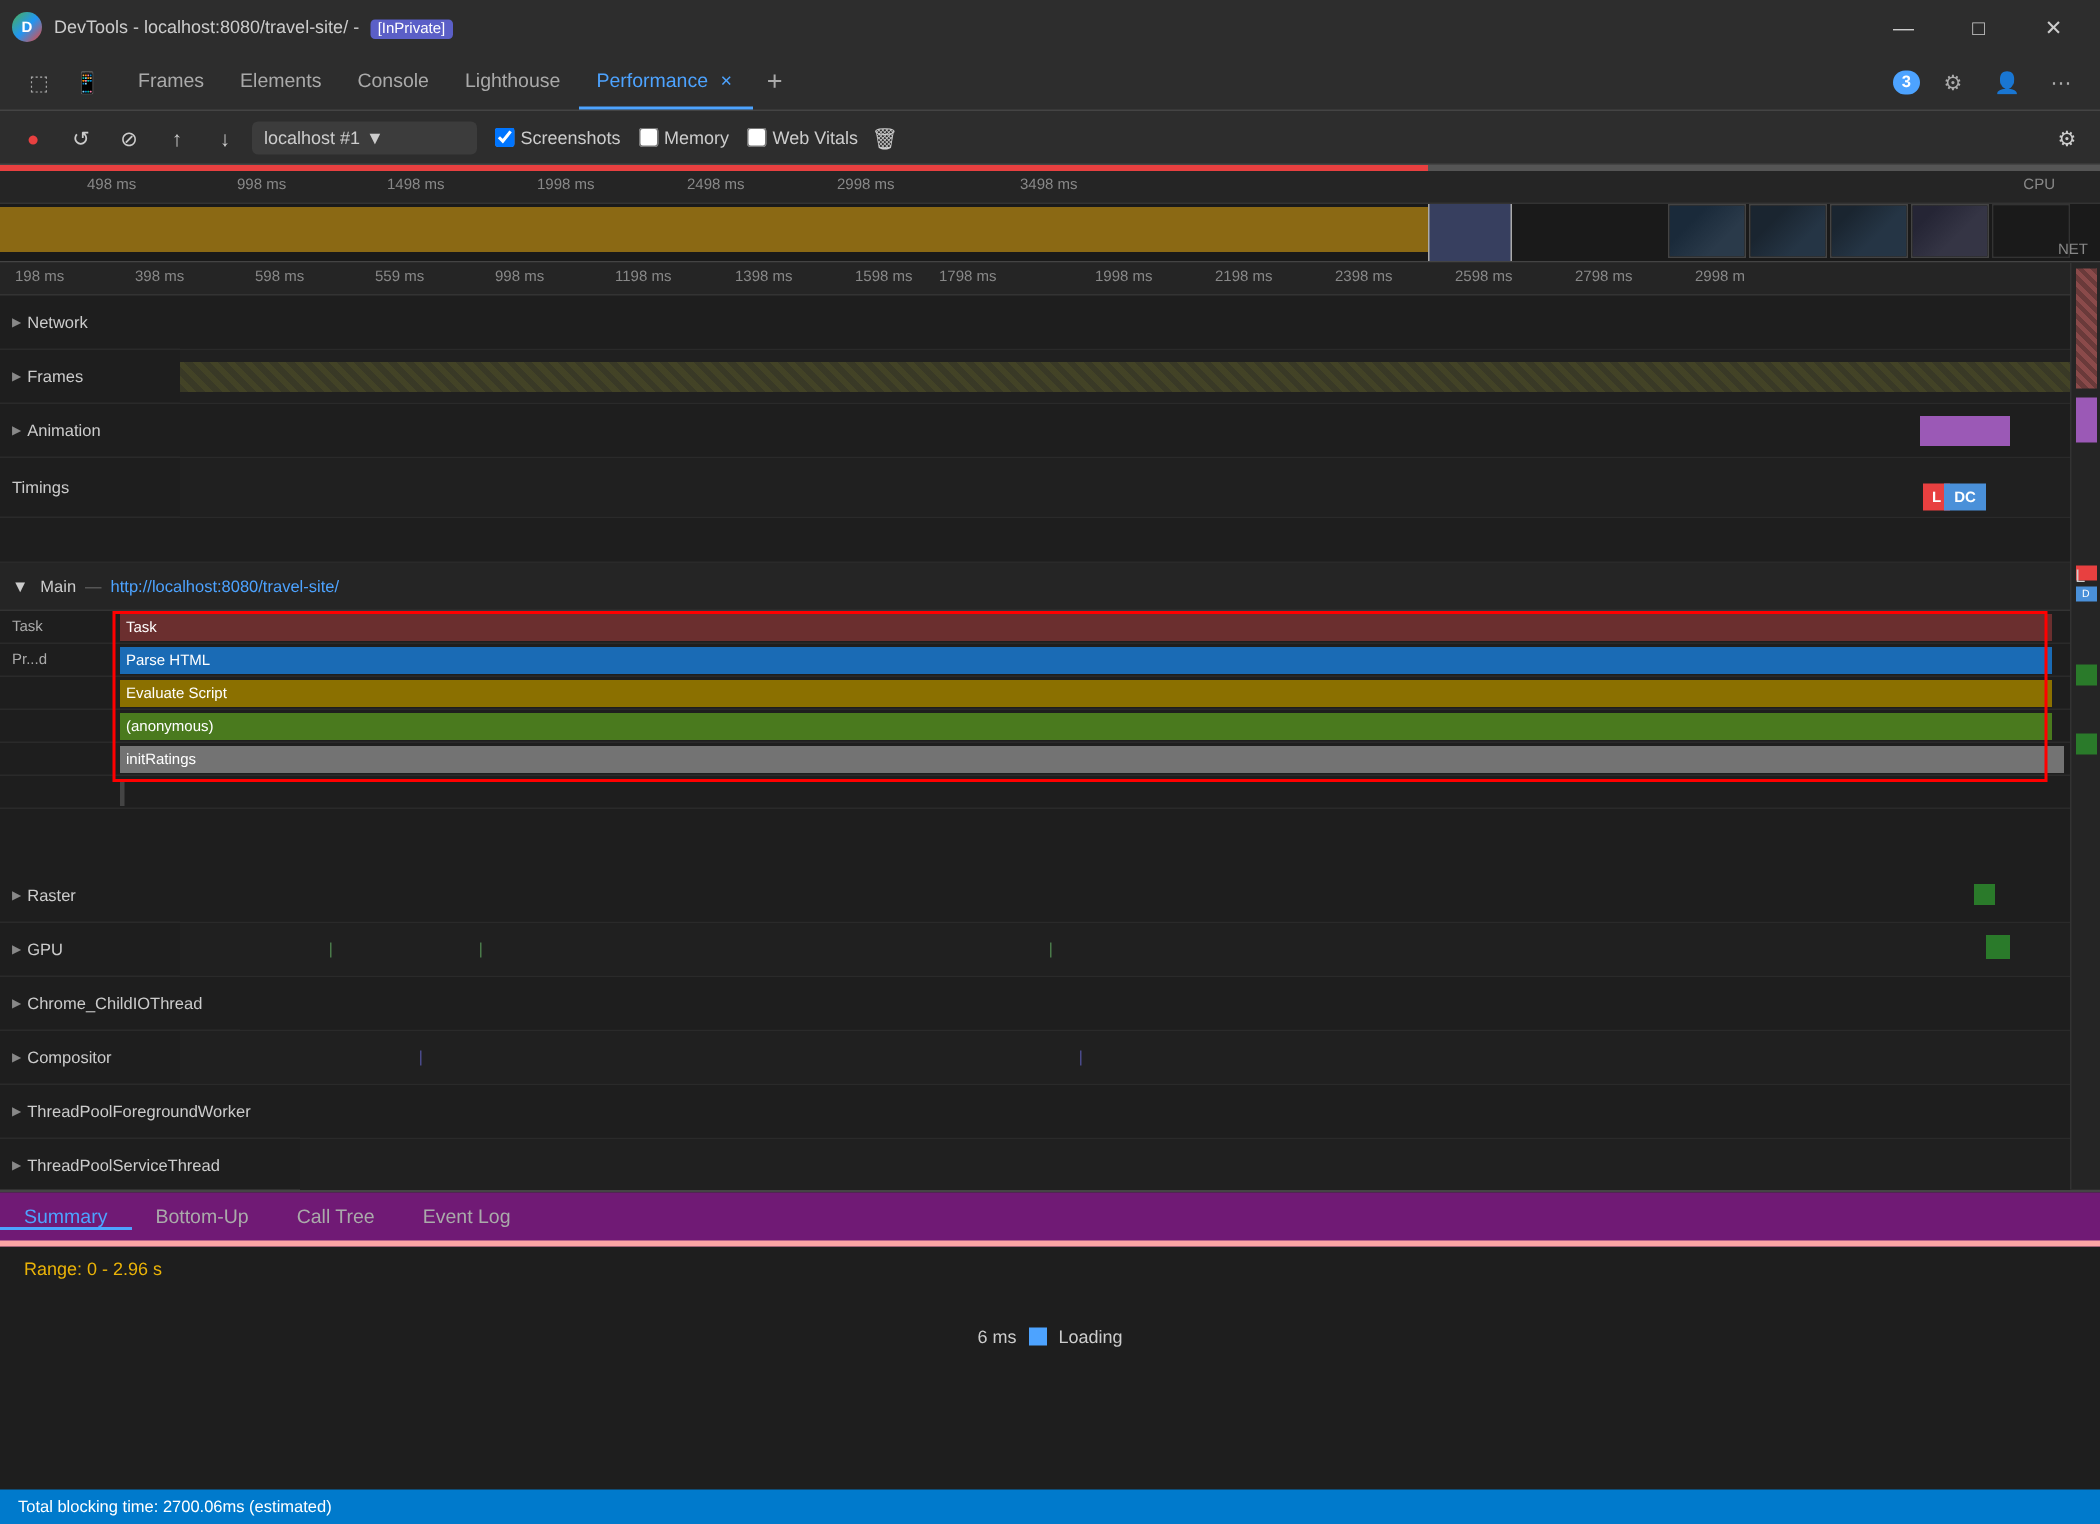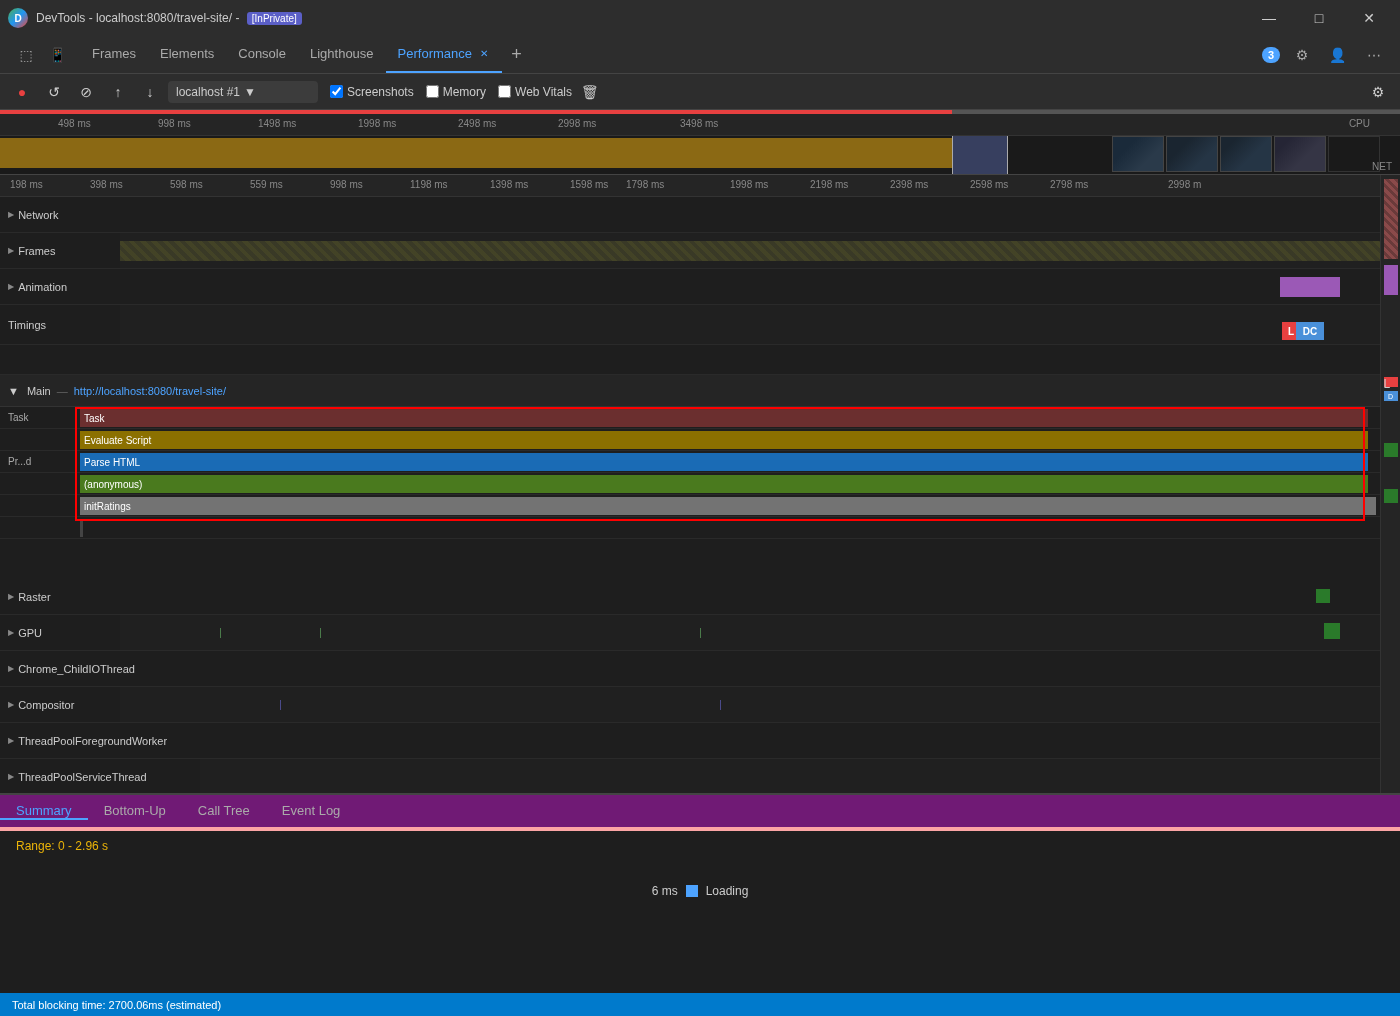--- a/index.html
+++ b/index.html
@@ -370,21 +370,21 @@
       <span class="ruler-mark" style="left: 330px;">998 ms</span>
       <span class="ruler-mark" style="left: 410px;">1198 ms</span>
       <span class="ruler-mark" style="left: 490px;">1398 ms</span>
       <span class="ruler-mark" style="left: 570px;">1598 ms</span>
       <span class="ruler-mark" style="left: 626px;">1798 ms</span>
       <span class="ruler-mark" style="left: 730px;">1998 ms</span>
       <span class="ruler-mark" style="left: 810px;">2198 ms</span>
       <span class="ruler-mark" style="left: 890px;">2398 ms</span>
       <span class="ruler-mark" style="left: 970px;">2598 ms</span>
       <span class="ruler-mark" style="left: 1050px;">2798 ms</span>
-      <span class="ruler-mark" style="left: 1168px;">2998 m</span>
+      <span class="ruler-mark" style="left: 1130px;">2998 m</span>
     </div>
 
     <div style="flex: 1; overflow-y: auto; overflow-x: hidden;">
 
       <div class="track-row">
         <div class="track-label">
           <span class="triangle">▶</span>
           <span>Network</span>
         </div>
         <div class="track-body"></div>
@@ -438,33 +438,33 @@
         <div class="callstack-row" style="height: 22px; display: flex; align-items: center; border-bottom: 1px solid #2a2a2a;">
           <div class="callstack-label">Task</div>
           <div class="callstack-body" style="flex: 1; height: 100%; position: relative;">
             <div class="call-block" style="left: 0; right: 12px; background: #6b2f2f;">
               <span>Task</span>
             </div>
           </div>
         </div>
 
         <div class="callstack-row" style="height: 22px; display: flex; align-items: center; border-bottom: 1px solid #2a2a2a;">
+          <div class="callstack-label">Pr...d</div>
+          <div class="callstack-body" style="flex: 1; height: 100%; position: relative;">
+            <div class="call-block" style="left: 0; right: 12px; background: #1a6bb5;">
+              <span>Parse HTML</span>
+            </div>
+          </div>
+        </div>
+
+        <div class="callstack-row" style="height: 22px; display: flex; align-items: center; border-bottom: 1px solid #2a2a2a;">
           <div class="callstack-label"></div>
           <div class="callstack-body" style="flex: 1; height: 100%; position: relative;">
             <div class="call-block" style="left: 0; right: 12px; background: #8b7000;">
               <span>Evaluate Script</span>
-            </div>
-          </div>
-        </div>
-
-        <div class="callstack-row" style="height: 22px; display: flex; align-items: center; border-bottom: 1px solid #2a2a2a;">
-          <div class="callstack-label">Pr...d</div>
-          <div class="callstack-body" style="flex: 1; height: 100%; position: relative;">
-            <div class="call-block" style="left: 0; right: 12px; background: #1a6bb5;">
-              <span>Parse HTML</span>
             </div>
           </div>
         </div>
 
         <div class="callstack-row" style="height: 22px; display: flex; align-items: center; border-bottom: 1px solid #2a2a2a;">
           <div class="callstack-label"></div>
           <div class="callstack-body" style="flex: 1; height: 100%; position: relative;">
             <div class="call-block" style="left: 0; right: 12px; background: #4a7a1e;">
               <span>(anonymous)</span>
             </div>

